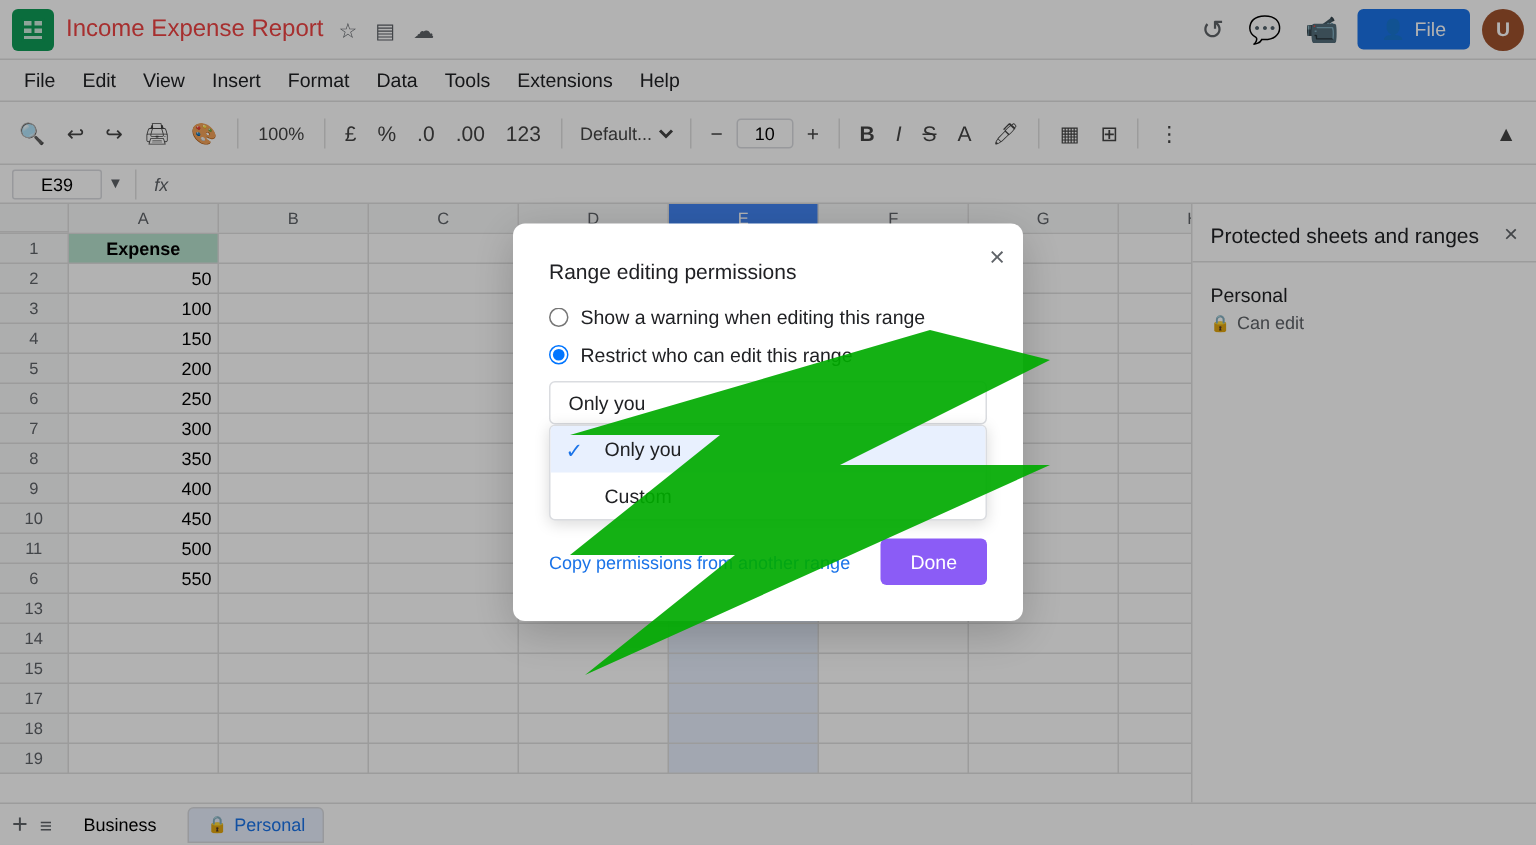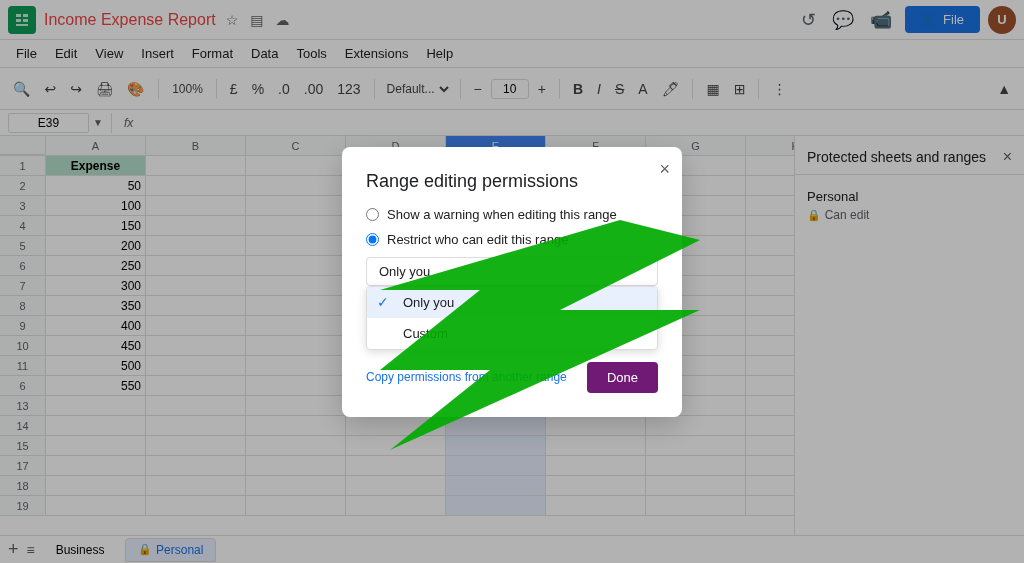--- a/index.html
+++ b/index.html
@@ -26,21 +26,21 @@
     .tb-separator { width: 1px; height: 20px; background: #e0e0e0; margin: 0 4px; }
     .tb-select { border: none; background: transparent; font-size: 12px; cursor: pointer; color: #444; }
     .font-size-box { border: 1px solid #dadce0; border-radius: 3px; padding: 2px 4px; font-size: 12px; width: 38px; text-align: center; }
     .zoom-box { border: none; background: transparent; font-size: 12px; color: #444; }
     .bold-btn { font-weight: bold; }
     .italic-btn { font-style: italic; }
     .strike-btn { text-decoration: line-through; }
 
     
     #cell-bar { display: flex; align-items: center; background: #fff; height: 26px; border-bottom: 1px solid #e0e0e0; padding: 0 8px; gap: 4px; }
-    #cell-ref { border: 1px solid #dadce0; border-radius: 2px; width: 81px; font-size: 12px; padding: 2px 4px; text-align: center; }
+    #cell-ref { border: 1px solid #dadce0; border-radius: 2px; width: 60px; font-size: 12px; padding: 2px 4px; text-align: center; }
     #cell-expand { color: #5f6368; cursor: pointer; font-size: 10px; }
     #fx-icon { color: #5f6368; font-size: 12px; padding: 0 4px; font-style: italic; }
     #cell-formula { flex: 1; font-size: 12px; color: #202124; }
 
     
     #main { display: flex; height: calc(563px - 40px - 28px - 42px - 26px - 28px); }
 
     
     #spreadsheet { flex: 1; overflow: hidden; position: relative; background: #fff; }
 
@@ -75,34 +75,34 @@
     #personal-section { margin-top: 4px; }
     #personal-label { font-size: 13px; font-weight: 500; color: #202124; margin-bottom: 4px; }
     #personal-canedit { display: flex; align-items: center; gap: 4px; font-size: 12px; color: #5f6368; }
     #personal-canedit .lock { font-size: 11px; }
 
     
     #overlay { position: fixed; top: 0; left: 0; width: 1024px; height: 563px; background: rgba(0,0,0,0.3); z-index: 100; display: flex; align-items: center; justify-content: center; }
 
     
     #dialog { background: #fff; border-radius: 8px; box-shadow: 0 8px 30px rgba(0,0,0,0.2); width: 340px; padding: 24px; position: relative; z-index: 101; }
-    #dialog-title { font-size: 18px; font-weight: 400; color: #202124; margin-bottom: 15px; }
+    #dialog-title { font-size: 14px; font-weight: 400; color: #202124; margin-bottom: 15px; }
     #dialog-close { position: absolute; top: 12px; right: 12px; cursor: pointer; color: #5f6368; font-size: 18px; }
     .radio-row { display: flex; align-items: center; gap: 8px; margin-bottom: 10px; font-size: 13px; color: #202124; }
     .radio-row input[type=radio] { cursor: pointer; }
     .dropdown-section { margin-top: 8px; margin-bottom: 12px; position: relative; }
     .dropdown-box { border: 1px solid #dadce0; border-radius: 4px; padding: 6px 30px 6px 12px; font-size: 13px; color: #202124; background: #fff; width: 100%; display: flex; align-items: center; cursor: pointer; }
     .dropdown-caret { position: absolute; right: 10px; top: 50%; transform: translateY(-50%); color: #5f6368; font-size: 12px; }
     .dropdown-menu { border: 1px solid #dadce0; border-radius: 4px; background: #fff; box-shadow: 0 2px 10px rgba(0,0,0,0.15); overflow: hidden; }
     .dropdown-option { padding: 8px 12px 8px 36px; font-size: 13px; color: #202124; cursor: pointer; display: flex; align-items: center; position: relative; }
     .dropdown-option.selected { background: #e8f0fe; }
     .check-mark { position: absolute; left: 10px; color: #1a73e8; font-size: 14px; }
     .dialog-footer { display: flex; align-items: center; justify-content: space-between; margin-top: 12px; }
     .copy-link { font-size: 12px; color: #1a73e8; cursor: pointer; }
-    #done-btn { background: #701a75; color: #fff; border: none; border-radius: 4px; padding: 8px 20px; font-size: 13px; font-weight: 500; cursor: pointer; }
+    #done-btn { background: #8b5cf6; color: #fff; border: none; border-radius: 4px; padding: 8px 20px; font-size: 13px; font-weight: 500; cursor: pointer; }
 
     
     #arrow-overlay { position: absolute; top: 0; left: 0; width: 100%; height: 100%; pointer-events: none; z-index: 200; }
   </style>
 </head>
 <body>
 
 <div id="top-bar">
   <div id="app-icon">
     <svg viewBox="0 0 18 18" fill="none">

